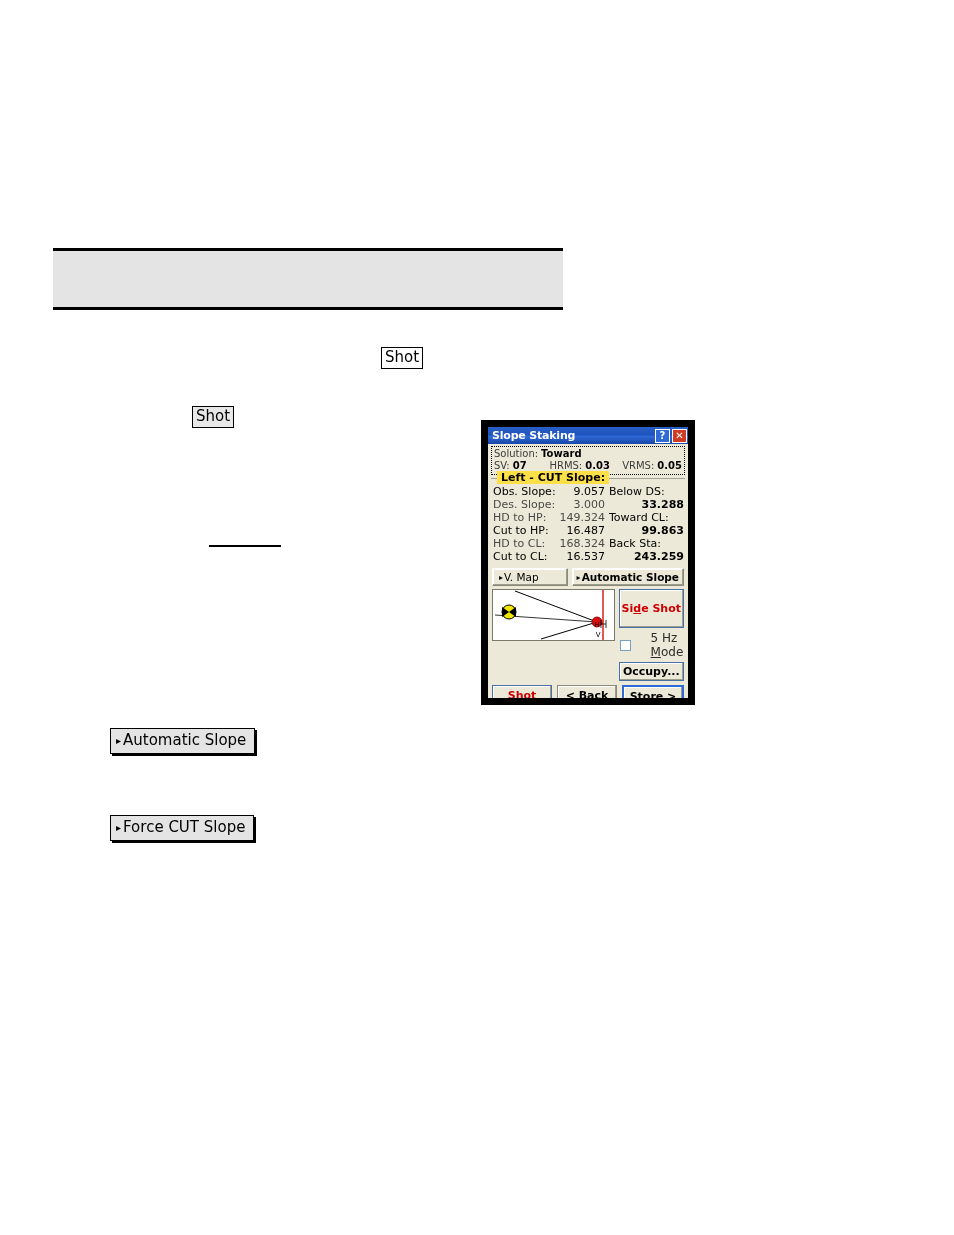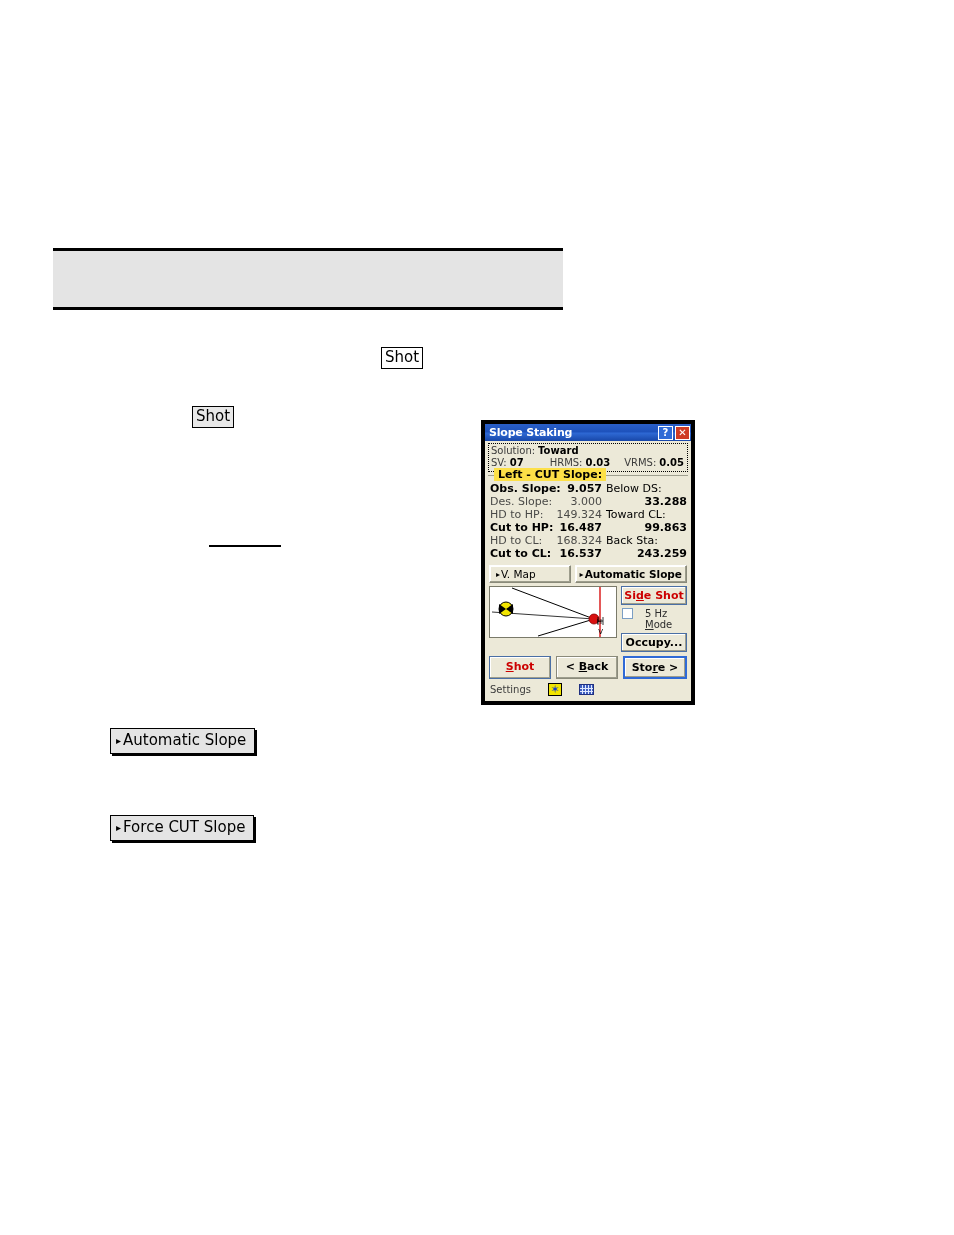--- a/index.html
+++ b/index.html
@@ -68,21 +68,21 @@
   .callout-btn .tri { font-size: 10px; vertical-align: 1px; margin-right: 2px; }
 
   
   .ce-window {
     position: absolute;
     left: 481px;
     top: 420px;
     width: 214px;
     height: 285px;
     background: #ece9d8;
-    border: 4px solid #000000;
+    border: 7px solid #000000;
     box-sizing: border-box;
     font-family: "DejaVu Sans", sans-serif;
     overflow: hidden;
   }
 
   .titlebar {
     height: 17px;
     background: linear-gradient(180deg, #2a5fc8 0%, #1d51bb 48%, #2f6ad6 52%, #1847a8 100%);
     display: flex;
     align-items: center;
@@ -155,21 +155,21 @@
   .col-right { flex: 1; }
 
   .ro-row {
     display: flex;
     justify-content: space-between;
     font-size: 11px;
     line-height: 13px;
     color: #4a4a48;
     white-space: nowrap;
   }
-  .ro-row.strong { font-weight: bold; color: #000; font-size: 11px; justify-content: space-between; }
+  .ro-row.strong { font-weight: normal; color: #000; font-size: 11px; justify-content: space-between; }
   .ro-head {
     font-size: 11px;
     font-weight: normal;
     color: #000;
     line-height: 13px;
   }
   .ro-val-right {
     font-size: 11px;
     font-weight: bold;
     color: #000;
@@ -217,29 +217,29 @@
   .side-col {
     flex: 1;
     display: flex;
     flex-direction: column;
     gap: 3px;
   }
   .btn-sideshot {
     color: #cc0000;
     font-weight: bold;
     font-size: 11px;
-    padding: 2px 2px;
+    padding: 12px 2px;
     border: 1px solid #4a6fa5;
     box-shadow: inset -1px -1px 0 #9d9d8c, inset 1px 1px 0 #ffffff;
   }
   .chk-row {
     display: flex;
-    align-items: flex-start;
-    gap: 12px;
-    font-size: 10px;
+    align-items: center;
+    gap: 20px;
+    font-size: 12px;
     color: #2c2c2c;
     padding-left: 1px;
   }
   .chk-box {
     width: 11px; height: 11px;
     background: #ffffff;
     border: 1px solid #7b9ec4;
     box-sizing: border-box;
     flex: none;
   }

